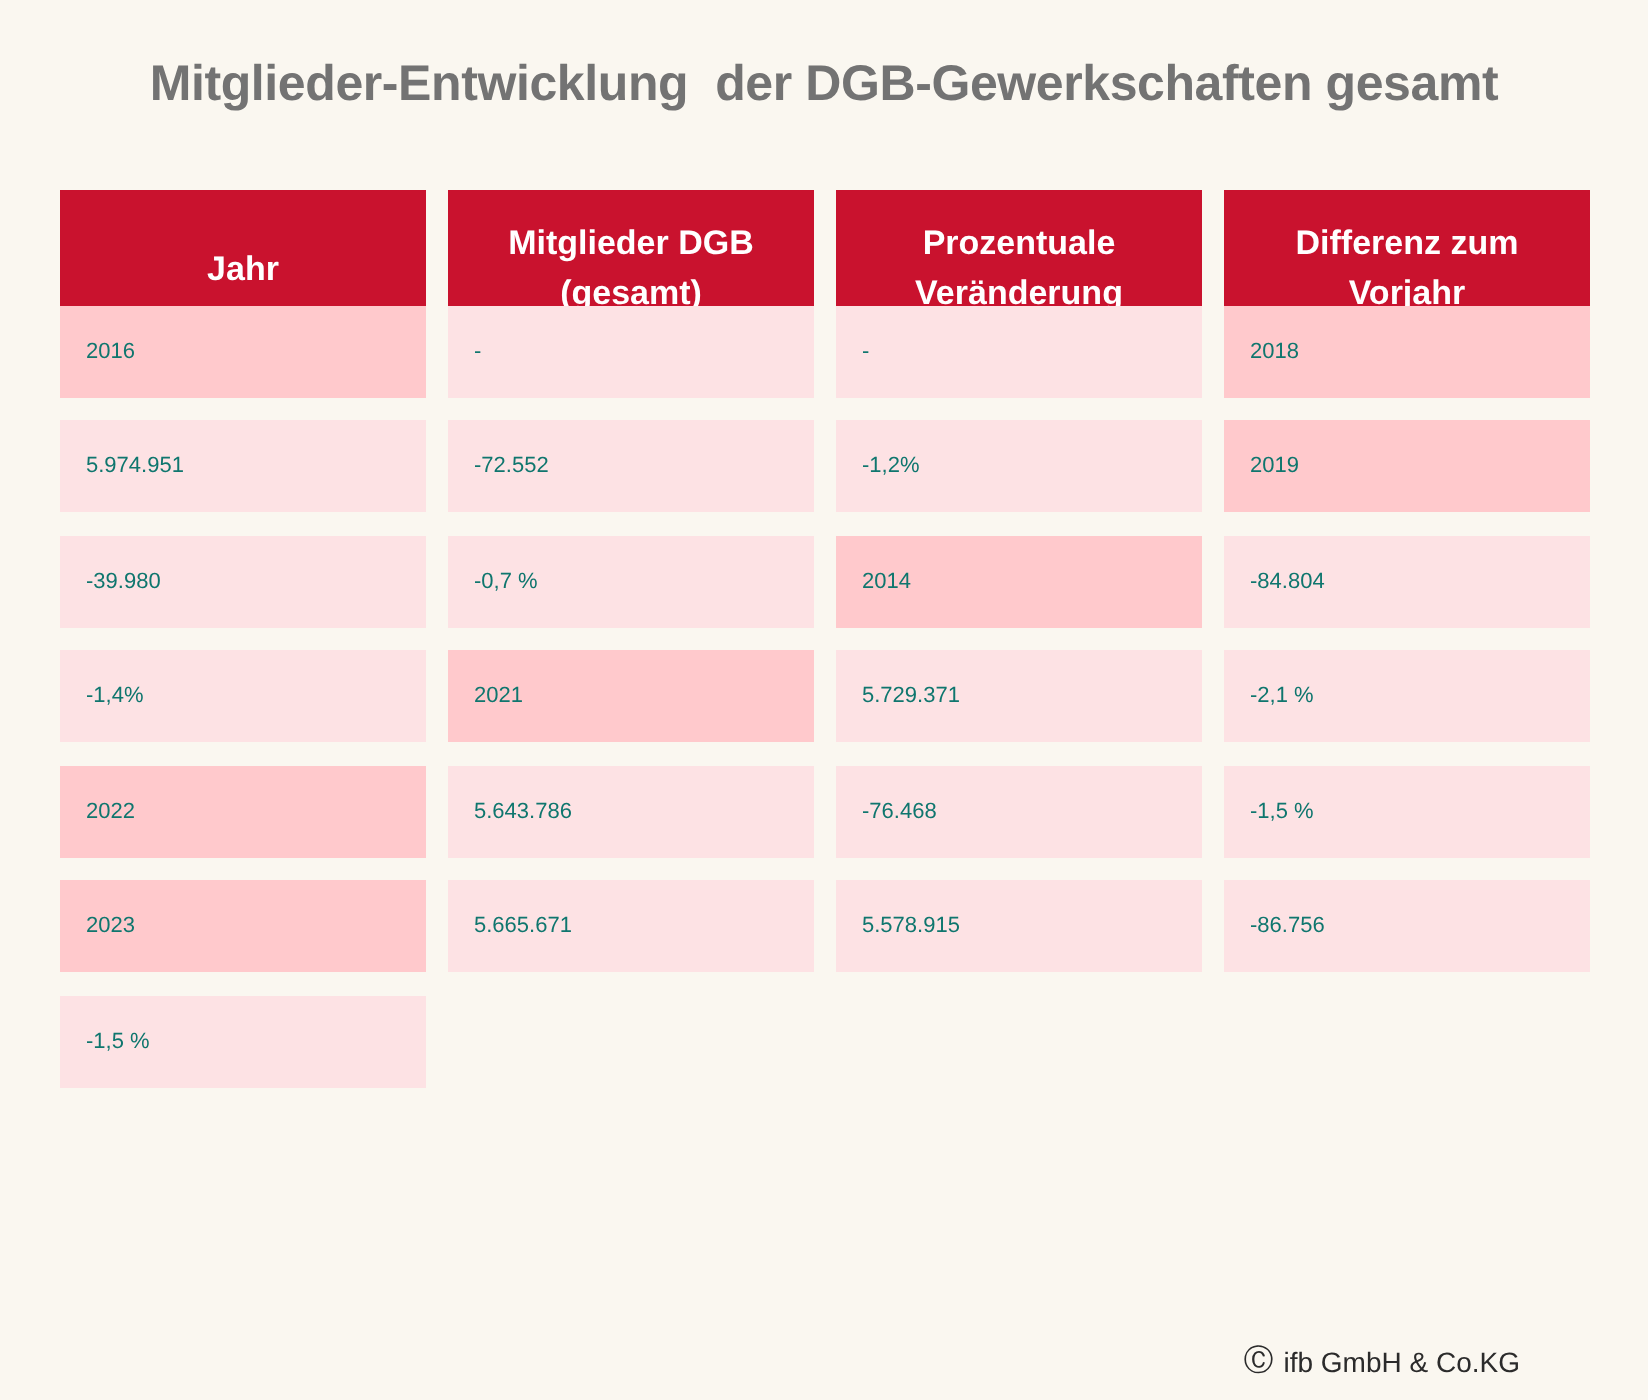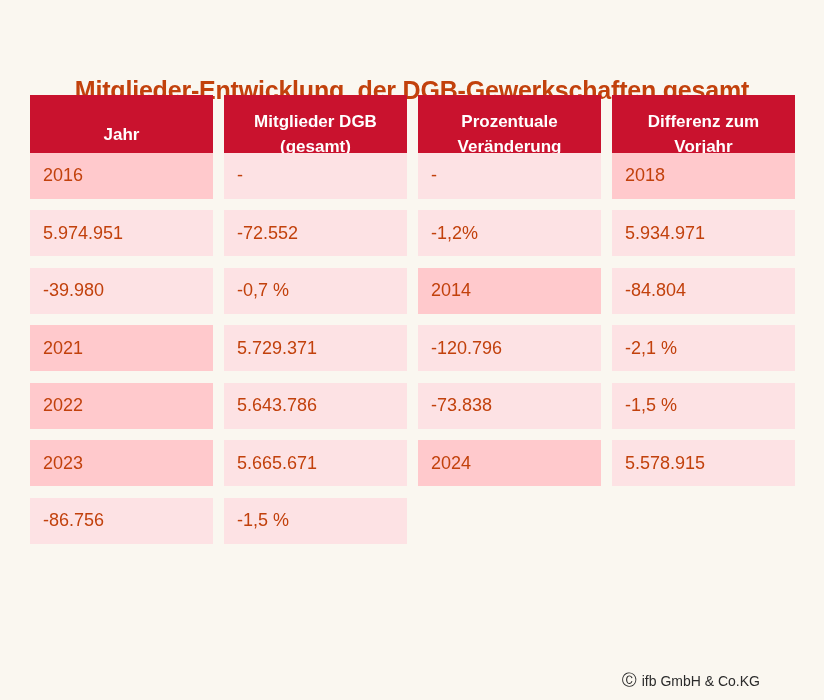--- a/index.html
+++ b/index.html
@@ -9,24 +9,23 @@
     font-family: "Liberation Sans", sans-serif;
     overflow: hidden;
     position: relative;
   }
   .page-title {
     position: absolute;
     top: 28px; left: 0; right: 0;
     text-align: center;
     font-size: 25px;
     font-weight: bold;
-    color: #c2410c;
+    color: #737373;
     letter-spacing: -0.2px;
     white-space: pre;
-    margin-top: 48px;
   }
   .table-grid {
     position: absolute;
     top: 95px; left: 30px;
     width: 765px;
     display: grid;
     grid-template-columns: repeat(4, 1fr);
     grid-auto-rows: 46px;
     column-gap: 11px;
     row-gap: 11.5px;
@@ -42,22 +41,22 @@
     display: flex;
     align-items: center;
     justify-content: center;
     text-align: center;
     padding: 0 14px;
   }
   .cell {
     display: flex;
     align-items: center;
     padding-left: 13px;
-    font-size: 18px;
-    color: #c2410c;
+    font-size: 11px;
+    color: #0f766e;
     background: #FDE2E4;
   }
   .cell.year { background: #FFC9CC; }
   .footer {
     position: absolute;
     top: 671px; right: 64px;
     font-size: 14px;
     color: #2B2B2B;
     display: flex;
     align-items: center;
@@ -78,41 +77,40 @@
 
   <div class="cell year">2016</div>
   <div class="cell">-</div>
   <div class="cell">-</div>
 
   <div class="cell year">2018</div>
   <div class="cell">5.974.951</div>
   <div class="cell">-72.552</div>
   <div class="cell">-1,2%</div>
 
-  <div class="cell">5.934.971</div>
+  <div class="cell year">2019</div>
   <div class="cell">-39.980</div>
   <div class="cell">-0,7 %</div>
 
   <div class="cell year">2014</div>
   <div class="cell">-84.804</div>
+  <div class="cell">-1,4%</div>
 
   <div class="cell year">2021</div>
   <div class="cell">5.729.371</div>
-  <div class="cell">-120.796</div>
   <div class="cell">-2,1 %</div>
 
   <div class="cell year">2022</div>
   <div class="cell">5.643.786</div>
-  <div class="cell">-73.838</div>
+  <div class="cell">-76.468</div>
   <div class="cell">-1,5 %</div>
 
   <div class="cell year">2023</div>
   <div class="cell">5.665.671</div>
 
-  <div class="cell year">2024</div>
   <div class="cell">5.578.915</div>
   <div class="cell">-86.756</div>
   <div class="cell">-1,5 %</div>
 </div>
 
 <div class="footer">
   <span class="copyright-icon">Ⓒ</span>
   <span>ifb GmbH &amp; Co.KG</span>
 </div>
 

